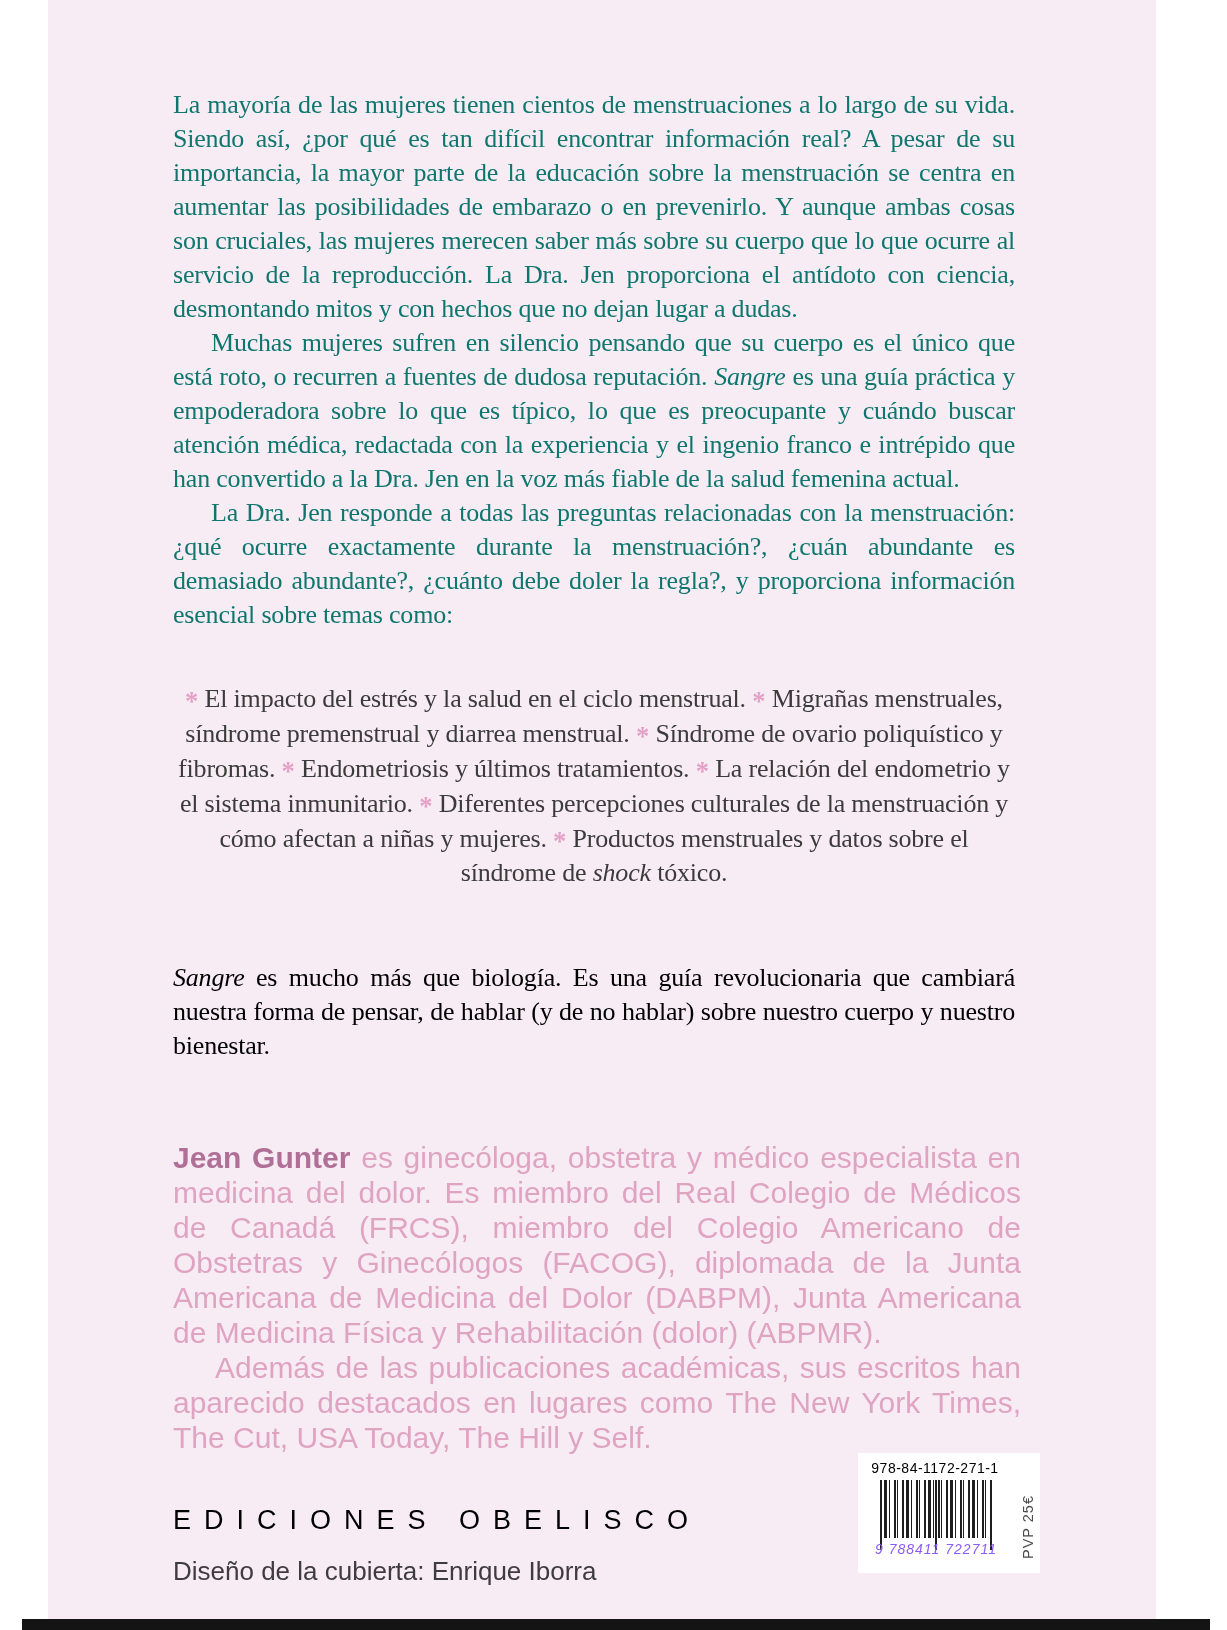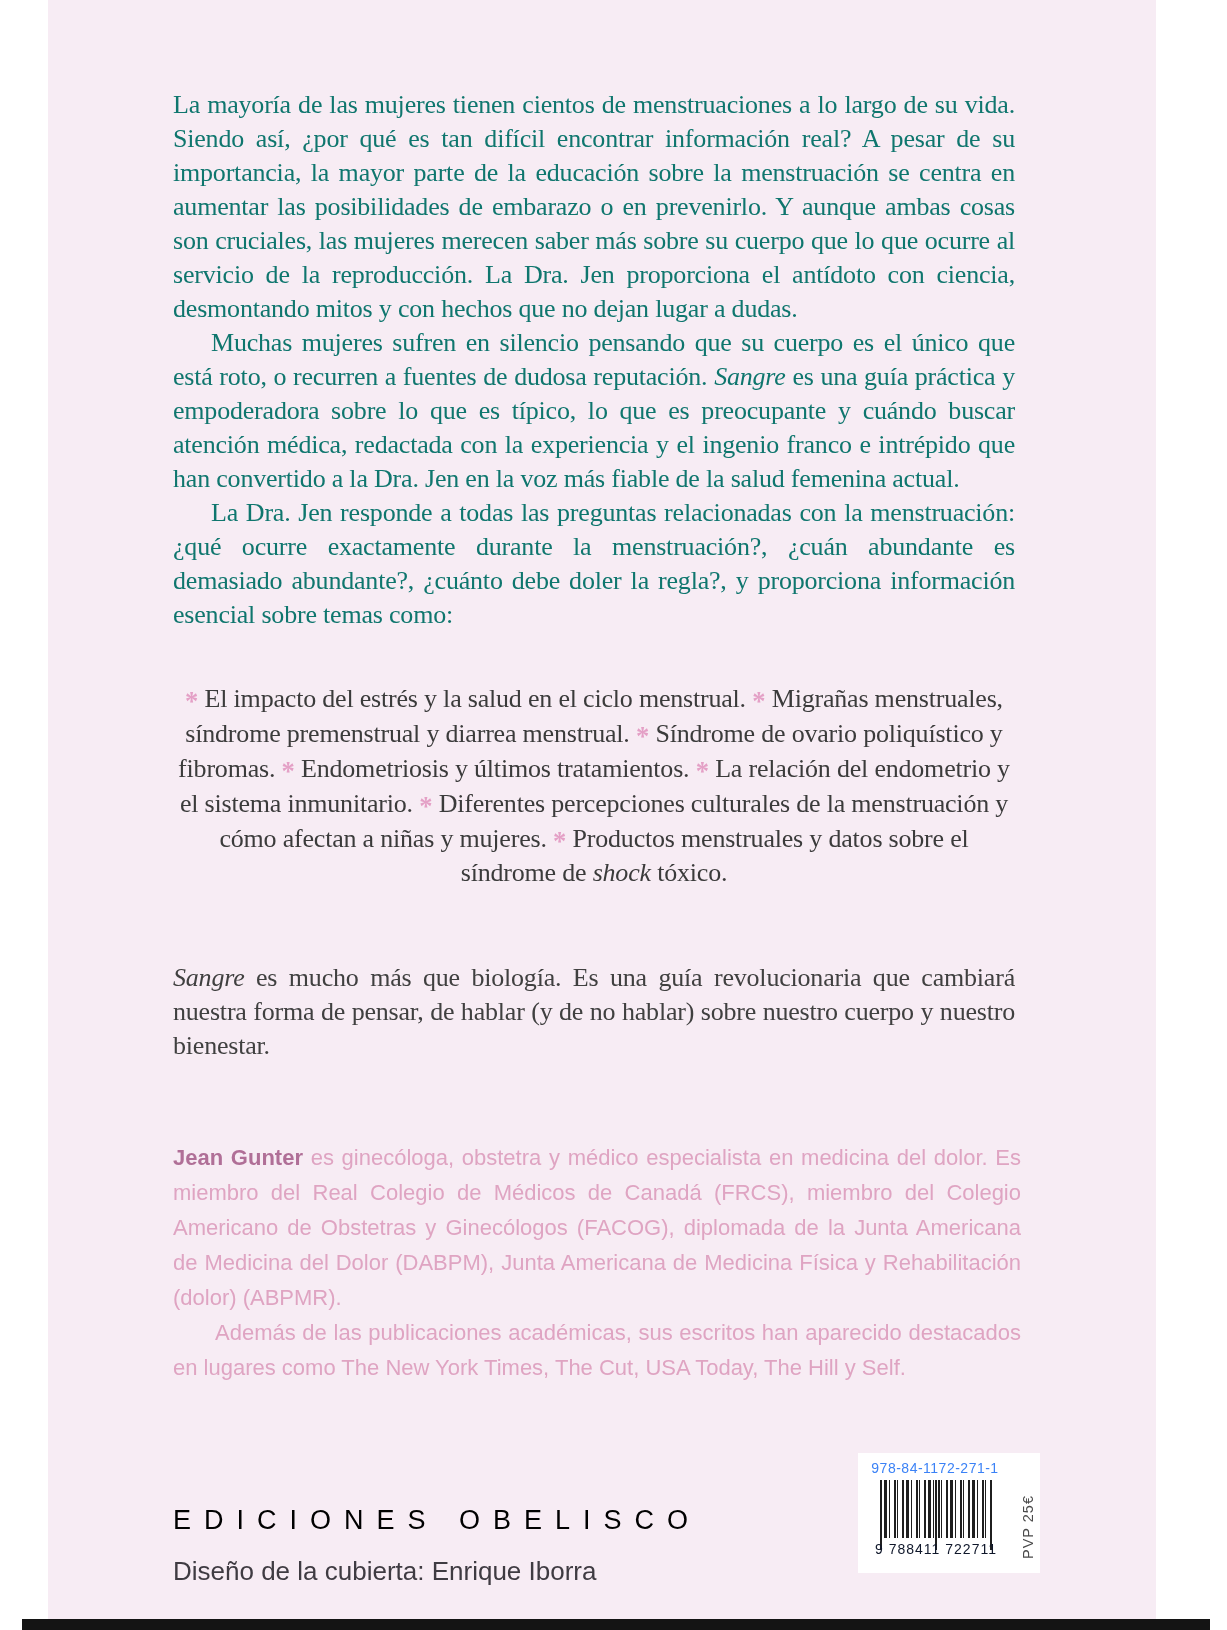--- a/index.html
+++ b/index.html
@@ -12,58 +12,58 @@
              font-size:26px;line-height:34px;color:#0f766e;text-align:justify;letter-spacing:-0.2px;}
   .body-text p{margin:0;}
   .body-text p.indent{text-indent:38px;}
 
   
   .topics{position:absolute;left:125px;top:681px;width:842px;
           font-size:26px;line-height:34px;color:#3b3b3b;text-align:center;letter-spacing:-0.2px;}
 
   
   .closing{position:absolute;left:125px;top:961px;width:842px;margin:0;
-           font-size:26px;line-height:34px;color:#404040;text-align:justify;letter-spacing:-0.2px;}
+           font-size:26px;line-height:34px;color:#000000;text-align:justify;letter-spacing:-0.2px;}
 
   
   .bio{position:absolute;left:125px;top:1140px;width:848px;
        font-family:"Liberation Sans", sans-serif;
-       font-size:22px;line-height:35px;color:#dfa4c2;text-align:justify;}
+       font-size:30px;line-height:35px;color:#dfa4c2;text-align:justify;}
   .bio p{margin:0;}
   .bio p.indent{text-indent:42px;}
 
   
   .seg-italic{font-style:italic;}
   .seg-star{color:#e4a0c6;font-weight:bold;position:relative;top:0.12em;font-size:1.02em;}
   .seg-bio-name{font-weight:bold;color:#b06f97;}
 
   
   .publisher{position:absolute;left:125px;top:1505px;
              font-family:"Liberation Sans", sans-serif;font-size:27px;font-weight:400;
              letter-spacing:13px;color:#000000;}
   .credit{position:absolute;left:125px;top:1556px;
           font-family:"Liberation Sans", sans-serif;font-size:26px;color:#3f3b42;}
 
   
   .barcode{position:absolute;left:810px;top:1453px;width:182px;height:120px;background:#ffffff;}
   .barcode .isbn{position:absolute;top:7px;left:8px;width:138px;text-align:center;
-                 font-family:"Liberation Sans", sans-serif;font-size:14px;letter-spacing:0.5px;color:#3b82f6;}
+                 font-family:"Liberation Sans", sans-serif;font-size:14px;letter-spacing:0.5px;color:#000000;}
   .barcode .bars{position:absolute;left:22px;top:27px;width:112px;height:58px;
                  background:repeating-linear-gradient(90deg,
                    #1f1f1f 0 2px, transparent 2px 4px,
                    #1f1f1f 4px 7px, transparent 7px 9px,
                    #1f1f1f 9px 10px, transparent 10px 14px,
                    #1f1f1f 14px 16px, transparent 16px 17px,
                    #1f1f1f 17px 18px, transparent 18px 22px);}
   .barcode .guard{position:absolute;top:0;width:2px;height:70px;background:#1f1f1f;}
   .barcode .guard.g-left{left:0;}
   .barcode .guard.g-mid{left:55px;}
   .barcode .guard.g-right{right:0;}
   .barcode .digits{position:absolute;top:88px;left:2px;width:152px;text-align:center;
-                   font-family:"Liberation Sans", sans-serif;font-size:14px;letter-spacing:1px;color:#0f172a;}
+                   font-family:"Liberation Sans", sans-serif;font-size:14px;letter-spacing:1px;color:#8b5cf6;font-style:italic;}
   .barcode .price{position:absolute;right:4px;top:16px;height:90px;
                   writing-mode:vertical-rl;transform:rotate(180deg);
                   font-family:"Liberation Sans", sans-serif;font-size:14.5px;letter-spacing:1px;color:#4a4a4a;}
 
   
   .bottom-strip{position:absolute;left:22px;top:1619px;width:1188px;height:11px;background:#141414;}
 </style>
 </head>
 <body>
 

